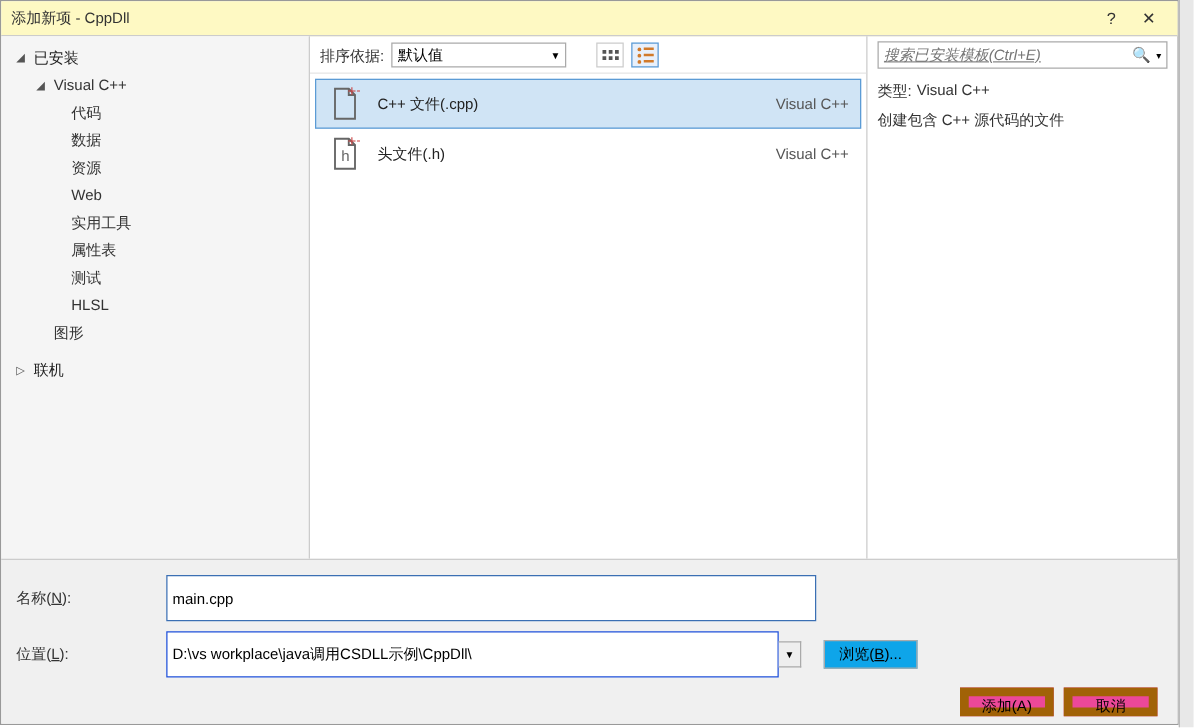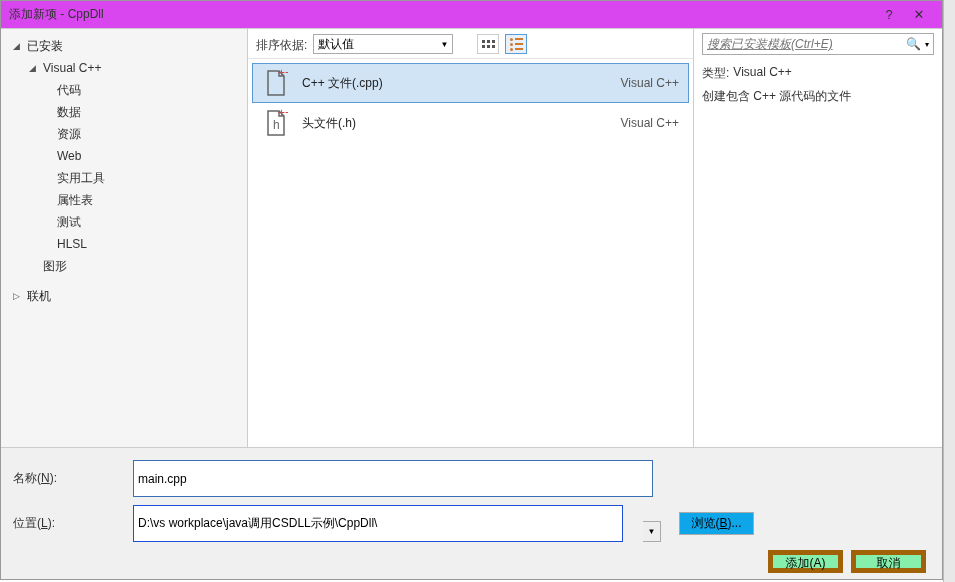--- a/index.html
+++ b/index.html
@@ -1,18 +1,18 @@
 <!DOCTYPE html>
 <html><head>
 <meta charset="utf-8">
 <style>
 * { box-sizing: border-box; margin: 0; padding: 0; font-family: "Microsoft YaHei", "Segoe UI", sans-serif; font-size: 12px; }
 body { width: 955px; height: 582px; background: #fff; overflow: hidden; position: relative; }
 .dialog { width: 943px; height: 580px; border: 1px solid #999; background: #fff; display: flex; flex-direction: column; position: absolute; top: 0; left: 0; }
-.titlebar { height: 28px; display: flex; align-items: center; padding: 0 8px; border-bottom: 1px solid #ccc; background: #d946ef; }
+.titlebar { height: 28px; display: flex; align-items: center; padding: 0 8px; border-bottom: 1px solid #ccc; background: #fef9c3; }
 .titlebar .title { flex: 1; color: #333; }
 .titlebar .btn { width: 30px; text-align: center; cursor: pointer; color: #333; font-size: 13px; }
 .main { flex: 1; display: flex; min-height: 0; }
 .sidebar { width: 247px; border-right: 1px solid #ccc; background: #f5f5f5; padding: 6px 0; overflow-y: auto; }
 .tree-item { display: flex; align-items: center; padding: 3px 0 3px 12px; cursor: pointer; color: #1e1e1e; height: 22px; }
 .tree-item.lvl1 { padding-left: 12px; }
 .tree-item.lvl2 { padding-left: 28px; color: #333; }
 .tree-item.lvl3 { padding-left: 56px; color: #333; }
 .tri { width: 10px; display: inline-block; color: #555; margin-right: 4px; font-size: 9px; }
 .center { flex: 1; display: flex; flex-direction: column; border-right: 1px solid #ccc; }
@@ -34,25 +34,25 @@
 .search .mag { color: #555; cursor: pointer; }
 .info-line { display: flex; margin: 6px 0; color: #333; }
 .info-label { color: #333; margin-right: 4px; }
 .bottom { border-top: 1px solid #ccc; padding: 12px 12px 6px 12px; background: #f0f0f0; }
 .row { display: flex; align-items: center; margin-bottom: 8px; }
 .row label { width: 120px; color: #333; }
 .row .underline { text-decoration: underline; }
 .row input { border: 1px solid #1d4ed8; height: 37px; padding: 0 4px; background: #fff; }
 .name-input { width: 520px; border-color: #3b6fb3 !important; }
 .loc-input { width: 490px; }
-.loc-combo { display: flex; align-items: flex-end; gap: 20px; }
+.loc-combo { display: flex; align-items: center; }
 .loc-dd { width: 18px; height: 21px; border: 1px solid #aaa; border-left: none; display: flex; align-items: center; justify-content: center; background: #eee; cursor: pointer; font-size: 8px; }
 .browse-btn { margin-left: 18px; height: 23px; width: 75px; border: 1px solid #aaa; background: #0ea5e9; cursor: pointer; }
 .action-row { display: flex; justify-content: flex-end; gap: 8px; padding-right: 4px; }
-.action-btn { height: 23px; width: 75px; border: 5px solid #a16207; background: #86efac; cursor: pointer; }
+.action-btn { height: 23px; width: 75px; border: 7px solid #a16207; background: #ec4899; cursor: pointer; }
 .grid-icon { display: grid; grid-template-columns: repeat(3,3px); grid-template-rows: repeat(2,3px); gap: 2px; }
 .grid-icon span { background: #555; width:3px; height:3px; }
 .list-icon { display: flex; flex-direction: column; gap: 2px; }
 .list-icon span { display:flex; align-items:center; gap:2px;}
 .list-icon i { width:3px; height:3px; background:#d17a2a; border-radius:50%; display:inline-block;}
 .list-icon b { width:8px; height:2px; background:#d17a2a; display:inline-block;}
 .side-strip { position:absolute; right:0; top:0; width:12px; height:582px; background:#e8e8e8; border-left:1px solid #bbb; }
 </style>
 </head>
 <body>

